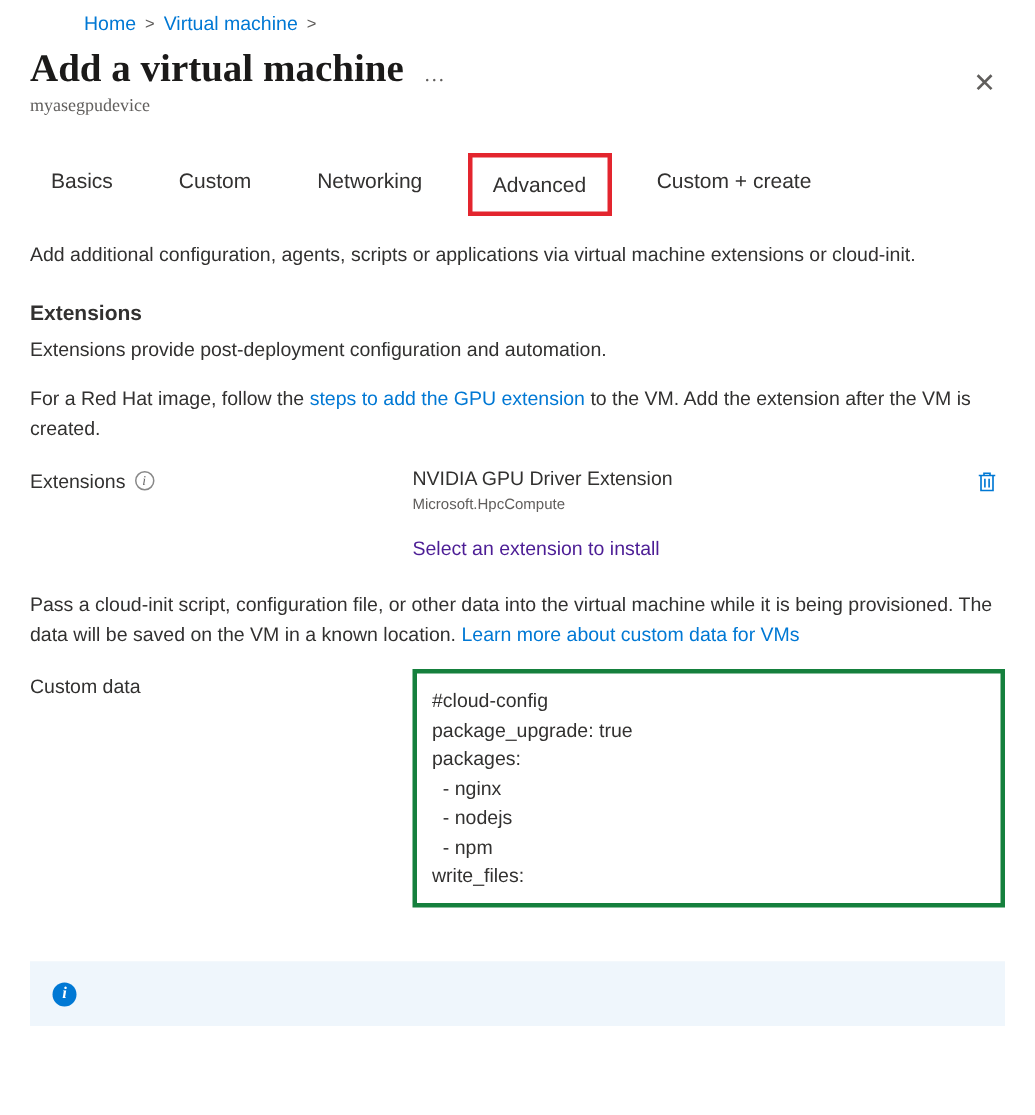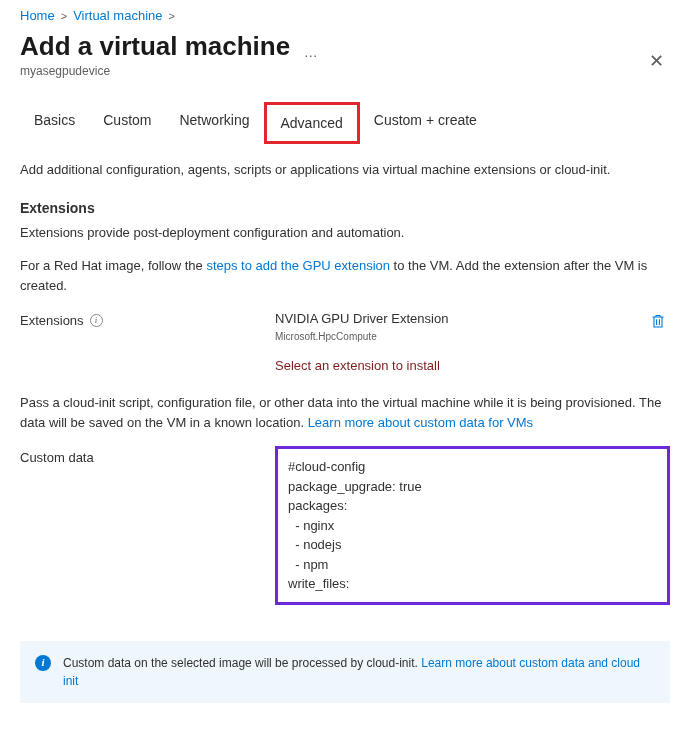--- a/index.html
+++ b/index.html
@@ -4,52 +4,52 @@
 <style>
   * { box-sizing: border-box; margin: 0; padding: 0; }
   body {
     font-family: "Segoe UI", -apple-system, sans-serif;
     font-size: 13px;
     color: #323130;
     background: #fff;
     width: 690px;
   }
   .page { padding: 8px 20px 0 20px; }
-  .breadcrumb { font-size: 13px; display: flex; align-items: center; gap: 6px; flex-wrap: wrap; }
+  .breadcrumb { font-size: 13px; display: flex; align-items: center; gap: 6px; flex-wrap: wrap; margin-left: 36px; }
   .breadcrumb a { color: #0078d4; text-decoration: none; }
   .breadcrumb .sep { color: #605e5c; font-size: 11px; }
-  .header-row { display: flex; align-items: flex-end; margin-top: 8px; }
+  .header-row { display: flex; align-items: center; margin-top: 8px; font-family: Liberation Serif, serif; }
   .header-left { flex: 1; }
   .page-title { font-size: 26px; font-weight: 600; color: #1b1a19; display: inline-block; }
   .dots { color: #605e5c; font-size: 14px; margin-left: 10px; vertical-align: middle; }
   .subtitle { font-size: 12px; color: #605e5c; margin-top: 2px; }
   .close-x { font-size: 18px; color: #605e5c; cursor: pointer; padding: 6px; }
 
-  .tabs { margin-top: 24px; display: flex; gap: 0; }
+  .tabs { margin-top: 24px; display: flex; gap: 16px; }
   .tab { padding: 10px 14px; font-size: 14px; color: #323130; cursor: pointer; }
   .tab.active { border: 3px solid #e3252e; font-weight: 400; }
 
   .content { margin-top: 16px; font-size: 13px; line-height: 1.5; }
   .desc { color: #323130; margin-bottom: 18px; }
   .section-title { font-weight: 600; font-size: 14px; margin-bottom: 4px; }
   .section-text { margin-bottom: 14px; }
   a.inline { color: #0078d4; text-decoration: none; }
 
   .field-row { display: flex; align-items: flex-start; margin-top: 12px; }
   .field-label { width: 255px; display: flex; align-items: center; gap: 6px; font-size: 13px; color: #323130; padding-top: 2px;}
   .info-icon { width: 13px; height: 13px; border: 1px solid #888; border-radius: 50%; display: inline-flex; align-items: center; justify-content: center; font-size: 9px; color: #666; font-style: italic; font-family: serif;}
   .field-value { flex: 1; }
   .ext-name { font-size: 13px; }
   .ext-pub { font-size: 10px; color: #605e5c; }
   .trash { color: #0078d4; cursor: pointer; padding: 4px; margin-left: 8px;}
   .trash svg { width: 16px; height: 16px; }
-  .select-link { color: #7f1d1d; font-size: 13px; text-decoration: none; margin-top: 32px; }
+  .select-link { color: #4c1d95; font-size: 13px; text-decoration: none; margin-top: 32px; }
 
   .custom-data-box {
-    border: 3px solid #6d28d9;
+    border: 3px solid #15803d;
     padding: 8px 10px;
     font-family: "Segoe UI", sans-serif;
     font-size: 13px;
     white-space: pre;
     line-height: 1.5;
     min-height: 120px;
   }
 
   .info-banner {
     background: #eff6fc;
@@ -143,18 +143,15 @@
 packages:
   - nginx
   - nodejs
   - npm
 write_files:</div>
       </div>
     </div>
 
     <div class="info-banner">
       <div class="icon-circle">i</div>
-      <div>
-        <span>Custom data on the selected image will be processed by cloud-init. </span><a class="inline">Learn more about custom data and cloud init</a>
-      </div>
     </div>
   </div>
 </div>
 
 </body></html>

